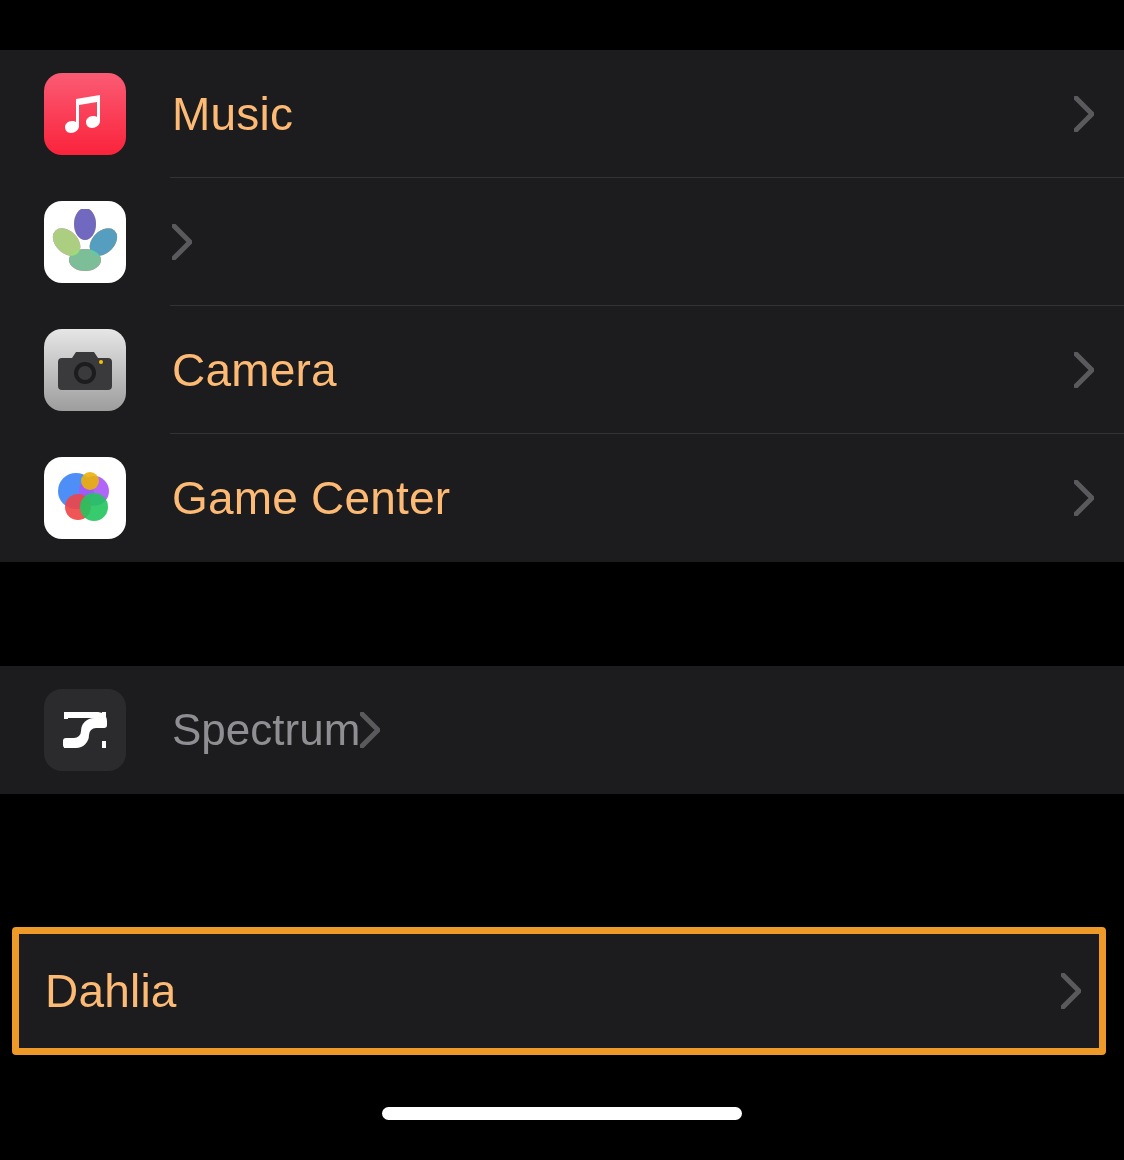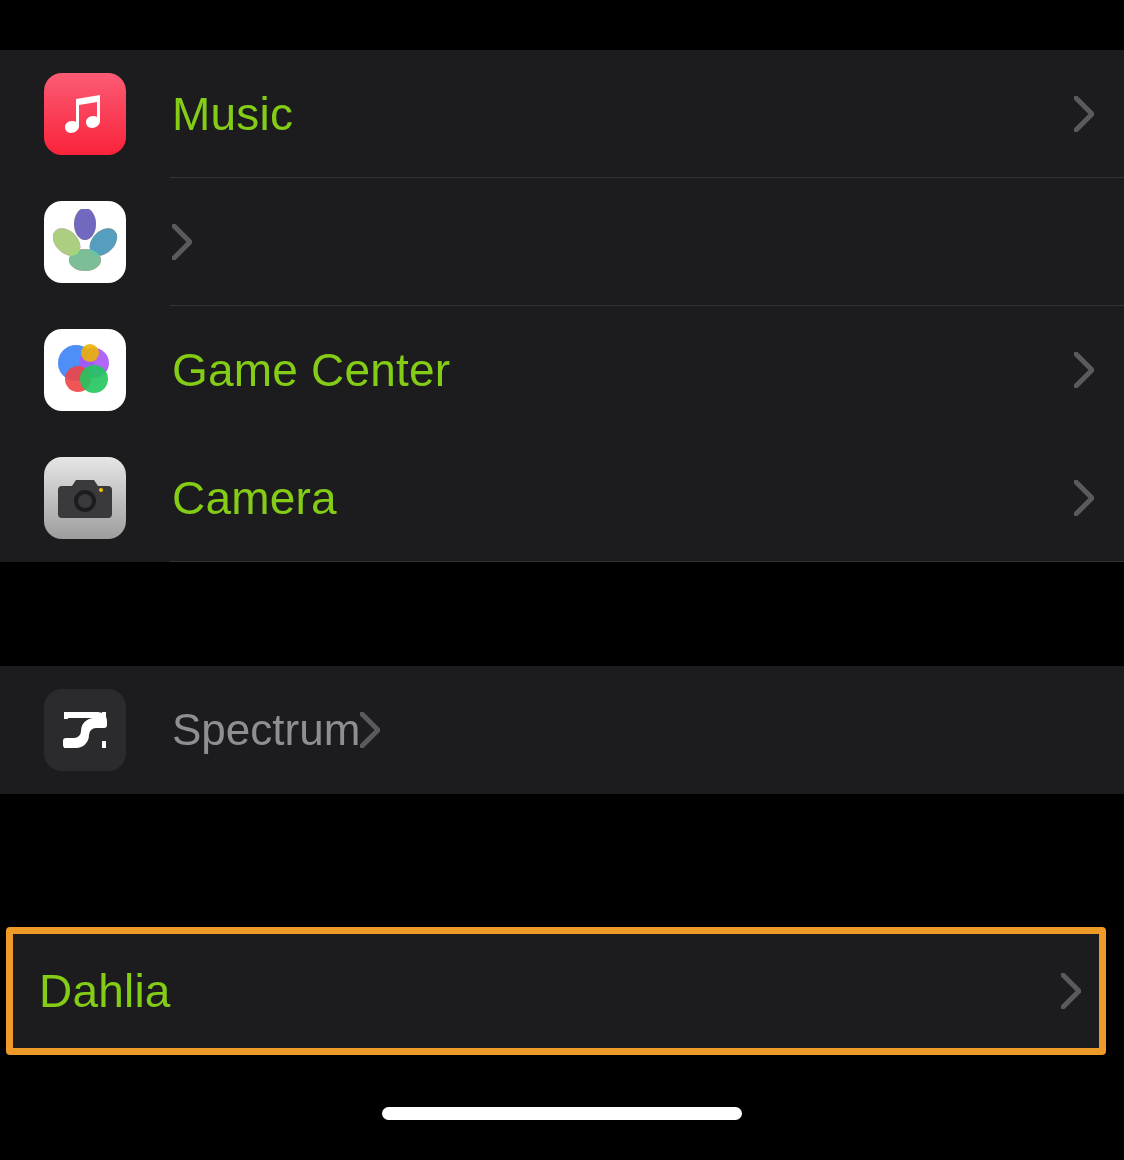--- a/index.html
+++ b/index.html
@@ -49,21 +49,21 @@
     border-radius: 18px;
     display: flex;
     align-items: center;
     justify-content: center;
     flex-shrink: 0;
     margin-right: 46px;
   }
   .label {
     font-size: 46px;
     font-weight: 400;
-    color: #84cc16;
+    color: #fdba74;
     flex: 1 1 auto;
     letter-spacing: 0.2px;
   }
   .value {
     font-size: 44px;
     color: #8e8e93;
   }
   .chev {
     color: #5a5a5e;
     flex-shrink: 0;
@@ -73,21 +73,21 @@
   }
   .gap-mid {
     height: 104px;
     background: #000;
   }
   .gap-mid2 {
     height: 130px;
     background: #000;
   }
   .highlight-wrap {
-    padding: 3px 18px 3px 6px;
+    padding: 3px 18px 3px 12px;
   }
   .highlight {
     border: 7px solid #ed9a28;
     border-radius: 4px;
   }
   .highlight .row {
     height: 114px;
     padding-left: 26px;
     padding-right: 18px;
     background: #1c1c1e;
@@ -164,53 +164,53 @@
       </div>
       <span class="chev">
         <svg width="20" height="36" viewBox="0 0 20 36">
             <path d="M2 2 L18 18 L2 34" stroke="#5a5a5e" stroke-width="5" fill="none" stroke-linecap="round" stroke-linejoin="round"></path>
           </svg>
       </span>
       <div class="divider"></div>
     </div>
 
     <div class="row">
+      <div class="icon-wrap icon-camera">
+        <svg width="56" height="44" viewBox="0 0 56 44">
+          <path d="M5 10 h10 l4 -6 h18 l4 6 h10 a4 4 0 0 1 4 4 v24 a4 4 0 0 1 -4 4 h-46 a4 4 0 0 1 -4 -4 v-24 a4 4 0 0 1 4 -4 z" fill="#3a3a3c"></path>
+          <circle cx="28" cy="25" r="11" fill="#1c1c1e"></circle>
+          <circle cx="28" cy="25" r="7" fill="#3a3a3c"></circle>
+          <circle cx="44" cy="14" r="2" fill="#f7c300"></circle>
+        </svg>
+      </div>
+      <span class="label">Camera</span>
+      <span class="chev">
+        <svg width="20" height="36" viewBox="0 0 20 36">
+            <path d="M2 2 L18 18 L2 34" stroke="#5a5a5e" stroke-width="5" fill="none" stroke-linecap="round" stroke-linejoin="round"></path>
+          </svg>
+      </span>
+      <div class="divider"></div>
+    </div>
+
+    <div class="row">
       <div class="icon-wrap icon-gamecenter">
         <svg width="66" height="66" viewBox="0 0 66 66">
           <circle cx="24" cy="26" r="18" fill="#3b82f6" opacity="0.9"></circle>
           <circle cx="42" cy="26" r="15" fill="#a855f7" opacity="0.9"></circle>
           <circle cx="26" cy="42" r="13" fill="#ef4444" opacity="0.9"></circle>
           <circle cx="42" cy="42" r="14" fill="#22c55e" opacity="0.9"></circle>
           <circle cx="38" cy="16" r="9" fill="#eab308" opacity="0.9"></circle>
         </svg>
       </div>
       <span class="label">Game Center</span>
       <span class="chev">
         <svg width="20" height="36" viewBox="0 0 20 36">
             <path d="M2 2 L18 18 L2 34" stroke="#5a5a5e" stroke-width="5" fill="none" stroke-linecap="round" stroke-linejoin="round"></path>
           </svg>
       </span>
-    </div>
-
-    <div class="row">
-      <div class="icon-wrap icon-camera">
-        <svg width="56" height="44" viewBox="0 0 56 44">
-          <path d="M5 10 h10 l4 -6 h18 l4 6 h10 a4 4 0 0 1 4 4 v24 a4 4 0 0 1 -4 4 h-46 a4 4 0 0 1 -4 -4 v-24 a4 4 0 0 1 4 -4 z" fill="#3a3a3c"></path>
-          <circle cx="28" cy="25" r="11" fill="#1c1c1e"></circle>
-          <circle cx="28" cy="25" r="7" fill="#3a3a3c"></circle>
-          <circle cx="44" cy="14" r="2" fill="#f7c300"></circle>
-        </svg>
-      </div>
-      <span class="label">Camera</span>
-      <span class="chev">
-        <svg width="20" height="36" viewBox="0 0 20 36">
-            <path d="M2 2 L18 18 L2 34" stroke="#5a5a5e" stroke-width="5" fill="none" stroke-linecap="round" stroke-linejoin="round"></path>
-          </svg>
-      </span>
-      <div class="divider"></div>
     </div>
 
   </div>
 
   <div class="gap-mid"></div>
 
   <div class="group">
     <div class="row">
       <div class="icon-wrap icon-tvprovider">
         <svg width="58" height="58" viewBox="0 0 58 58">

